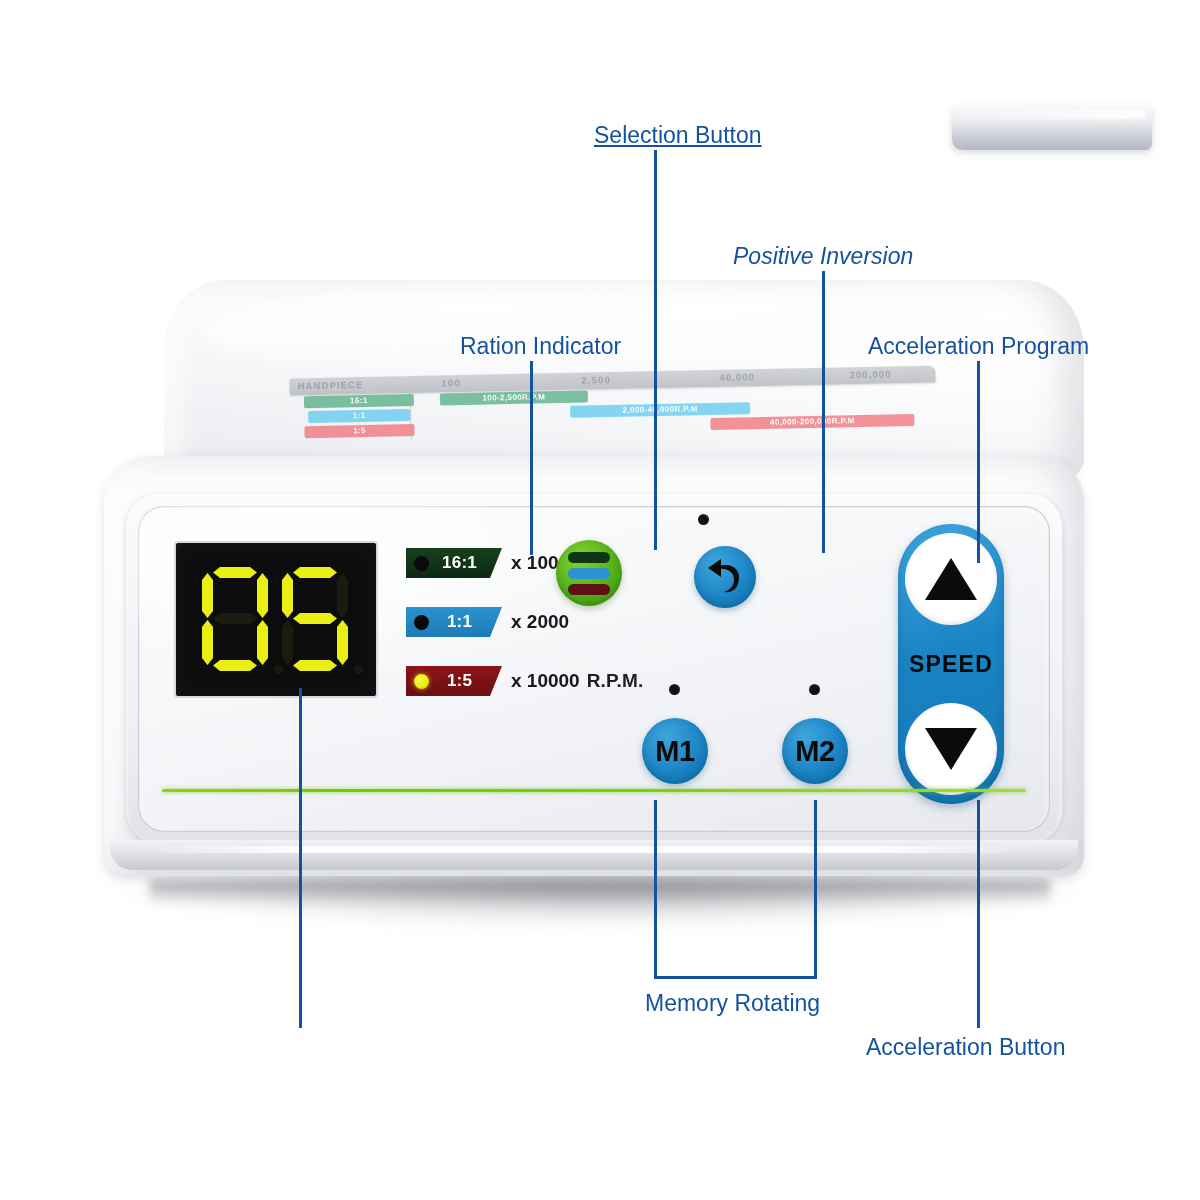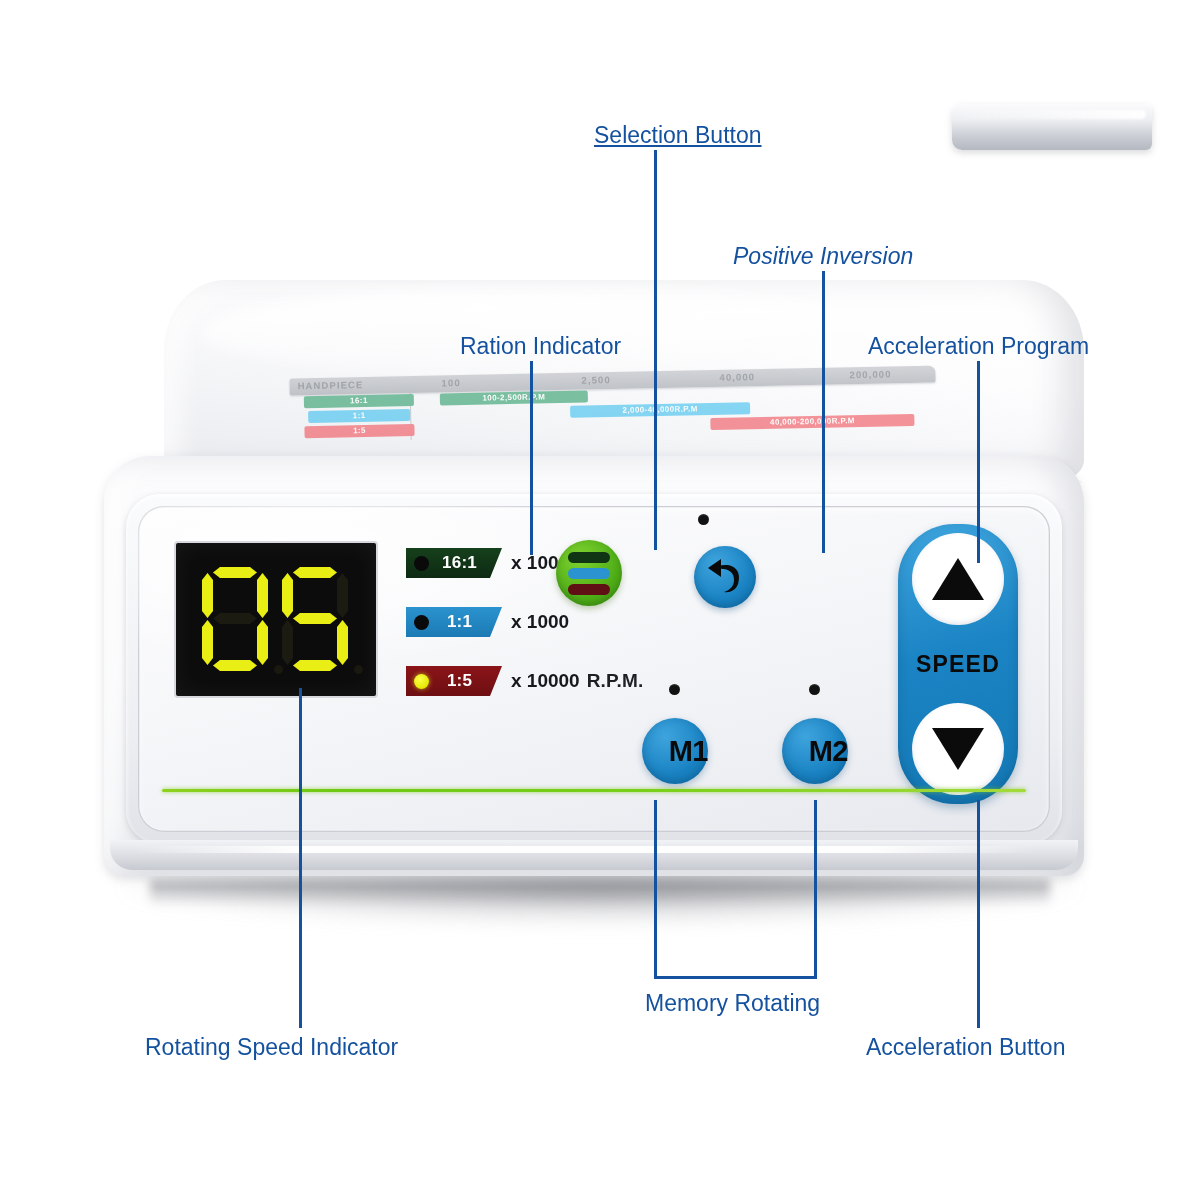--- a/index.html
+++ b/index.html
@@ -207,36 +207,36 @@
     background:radial-gradient(circle at 35% 28%,#3ea4dd,#1b84c4 58%,#0f72b0 100%);
     box-shadow:0 3px 6px rgba(90,130,165,.45), inset 0 -3px 7px rgba(10,70,110,.35);
     display:flex;align-items:center;justify-content:center;
   }
 
   
   .mem-btn{
     position:absolute;top:212px;width:66px;height:66px;border-radius:50%;
     background:radial-gradient(circle at 36% 28%,#3ea4dd,#1b84c4 58%,#0f72b0 100%);
     box-shadow:0 3px 7px rgba(90,130,165,.45), inset 0 -3px 8px rgba(10,70,110,.35);
-    display:flex;align-items:center;justify-content:flex-end;
+    display:flex;align-items:center;justify-content:center;
     color:#0a0a0a;font-size:29px;font-weight:700;letter-spacing:-.5px;
   }
   .mem-btn.m1{left:504px;}
   .mem-btn.m2{left:644px;}
 
   
   .pdot{position:absolute;width:11px;height:11px;border-radius:50%;
         background:#111;box-shadow:inset 0 1px 1px rgba(255,255,255,.15);}
   .pdot.d-inv{left:560px;top:8px;}
   .pdot.d-m1{left:531px;top:178px;}
   .pdot.d-m2{left:671px;top:178px;}
 
   
   .speed-pill{
-    position:absolute;left:760px;top:18px;width:120px;height:280px;border-radius:56px;
+    position:absolute;left:760px;top:18px;width:106px;height:280px;border-radius:56px;
     background:linear-gradient(165deg,#3ea4dd 0%,#1b84c4 45%,#1478b4 100%);
     box-shadow:0 4px 9px rgba(90,130,165,.45), inset 0 -4px 10px rgba(10,70,110,.3);
     display:flex;flex-direction:column;align-items:center;justify-content:space-between;
     padding:9px 0;box-sizing:border-box;
   }
   .spd-circ{
     width:92px;height:92px;border-radius:50%;background:#ffffff;
     display:flex;align-items:center;justify-content:center;
     box-shadow:inset 0 -2px 5px rgba(170,180,195,.35);
   }
@@ -328,21 +328,21 @@
           <div class="ratio-name">16:1</div>
         </div>
         <div class="mult">x 100</div>
       </div>
 
       <div class="ratio-row r2">
         <div class="ratio-tag b">
           <div class="led off"></div>
           <div class="ratio-name">1:1</div>
         </div>
-        <div class="mult">x 1000</div>
+        <div class="mult">x 2000</div>
       </div>
 
       <div class="ratio-row r3">
         <div class="ratio-tag r">
           <div class="led on"></div>
           <div class="ratio-name">1:5</div>
         </div>
         <div class="mult">x 10000</div>
         <div class="rpm">R.P.M.</div>
       </div>
@@ -393,21 +393,20 @@
 
   <div class="ann" style="left:733px;top:243px;font-style:italic;">Positive Inversion</div>
   <div class="lead v" style="left:822px;top:271px;height:282px;"></div>
 
   <div class="ann" style="left:460px;top:333px;">Ration Indicator</div>
   <div class="lead v" style="left:530px;top:361px;height:194px;"></div>
 
   <div class="ann" style="left:868px;top:333px;">Acceleration Program</div>
   <div class="lead v" style="left:977px;top:361px;height:202px;"></div>
 
-  <div class="ann" style="left:145px;top:1034px;">Rotating Speed Indicator</div>
   <div class="lead v" style="left:299px;top:688px;height:340px;"></div>
 
   <div class="ann" style="left:645px;top:990px;">Memory Rotating</div>
   <div class="lead v" style="left:654px;top:800px;height:178px;"></div>
   <div class="lead v" style="left:814px;top:800px;height:178px;"></div>
   <div class="lead h" style="left:654px;top:976px;width:163px;"></div>
 
   <div class="ann" style="left:866px;top:1034px;">Acceleration Button</div>
   <div class="lead v" style="left:977px;top:800px;height:228px;"></div>
 

